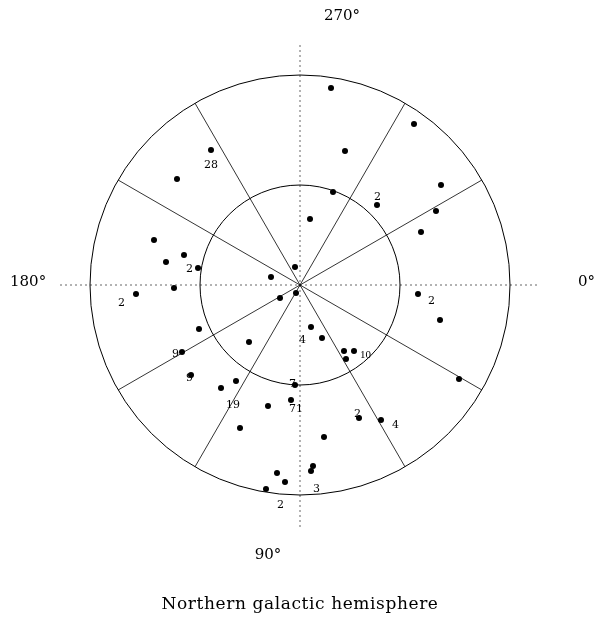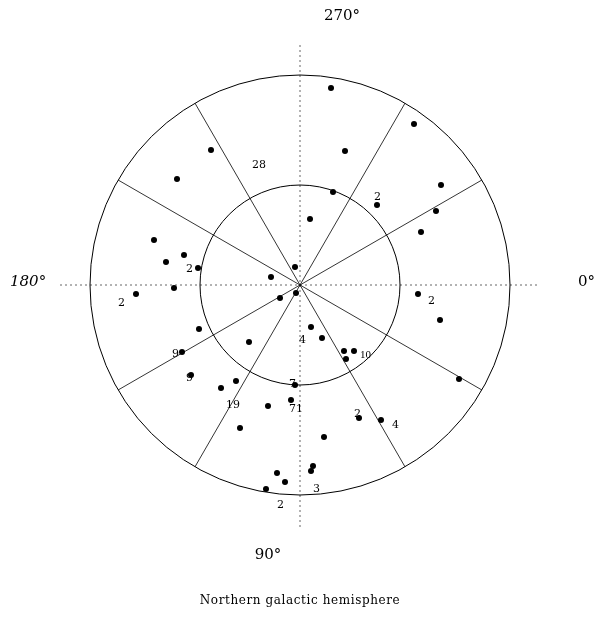--- a/index.html
+++ b/index.html
@@ -41,34 +41,33 @@
   }
   #label-bottom {
     left: 0;
     top: 545px;
     width: 536px;
     text-align: center;
   }
   #label-left {
     left: 10px;
     top: 272px;
-    font-style: italic;
   }
   #label-right {
     left: 578px;
     top: 272px;
   }
   #caption {
     position: absolute;
     left: 0;
     top: 593px;
     width: 600px;
     text-align: center;
     font-family: "DejaVu Serif", serif;
-    font-size: 12px;
+    font-size: 17px;
     letter-spacing: 0.6px;
   }
   .pt-label {
     position: absolute;
     font-family: "DejaVu Serif", serif;
     font-size: 11px;
     color: #000;
     white-space: nowrap;
   }
 </style>
@@ -143,21 +142,21 @@
         <circle cx="266" cy="489" r="3" fill="#000000"></circle>
       </g>
   </svg>
 
   <div class="axis-label" id="label-top">270°</div>
   <div class="axis-label" id="label-bottom">90°</div>
   <div class="axis-label" id="label-left">180°</div>
   <div class="axis-label" id="label-right">0°</div>
 
   <div id="annotations-layer">
-      <div class="pt-label" style="left: 204px; top: 158px; margin-left: 48px;">28</div>
+      <div class="pt-label" style="left: 204px; top: 158px;">28</div>
       <div class="pt-label" style="left: 374px; top: 190px;">2</div>
       <div class="pt-label" style="left: 186px; top: 262px;">2</div>
       <div class="pt-label" style="left: 118px; top: 296px;">2</div>
       <div class="pt-label" style="left: 428px; top: 294px;">2</div>
       <div class="pt-label" style="left: 299px; top: 333px;">4</div>
       <div class="pt-label" style="left: 172px; top: 347px;">9</div>
       <div class="pt-label" style="left: 186px; top: 371px;">9</div>
       <div class="pt-label" style="left: 360px; top: 348px; font-family: Liberation Serif, serif;">10</div>
       <div class="pt-label" style="left: 289px; top: 377px;">7</div>
       <div class="pt-label" style="left: 226px; top: 398px;">19</div>

